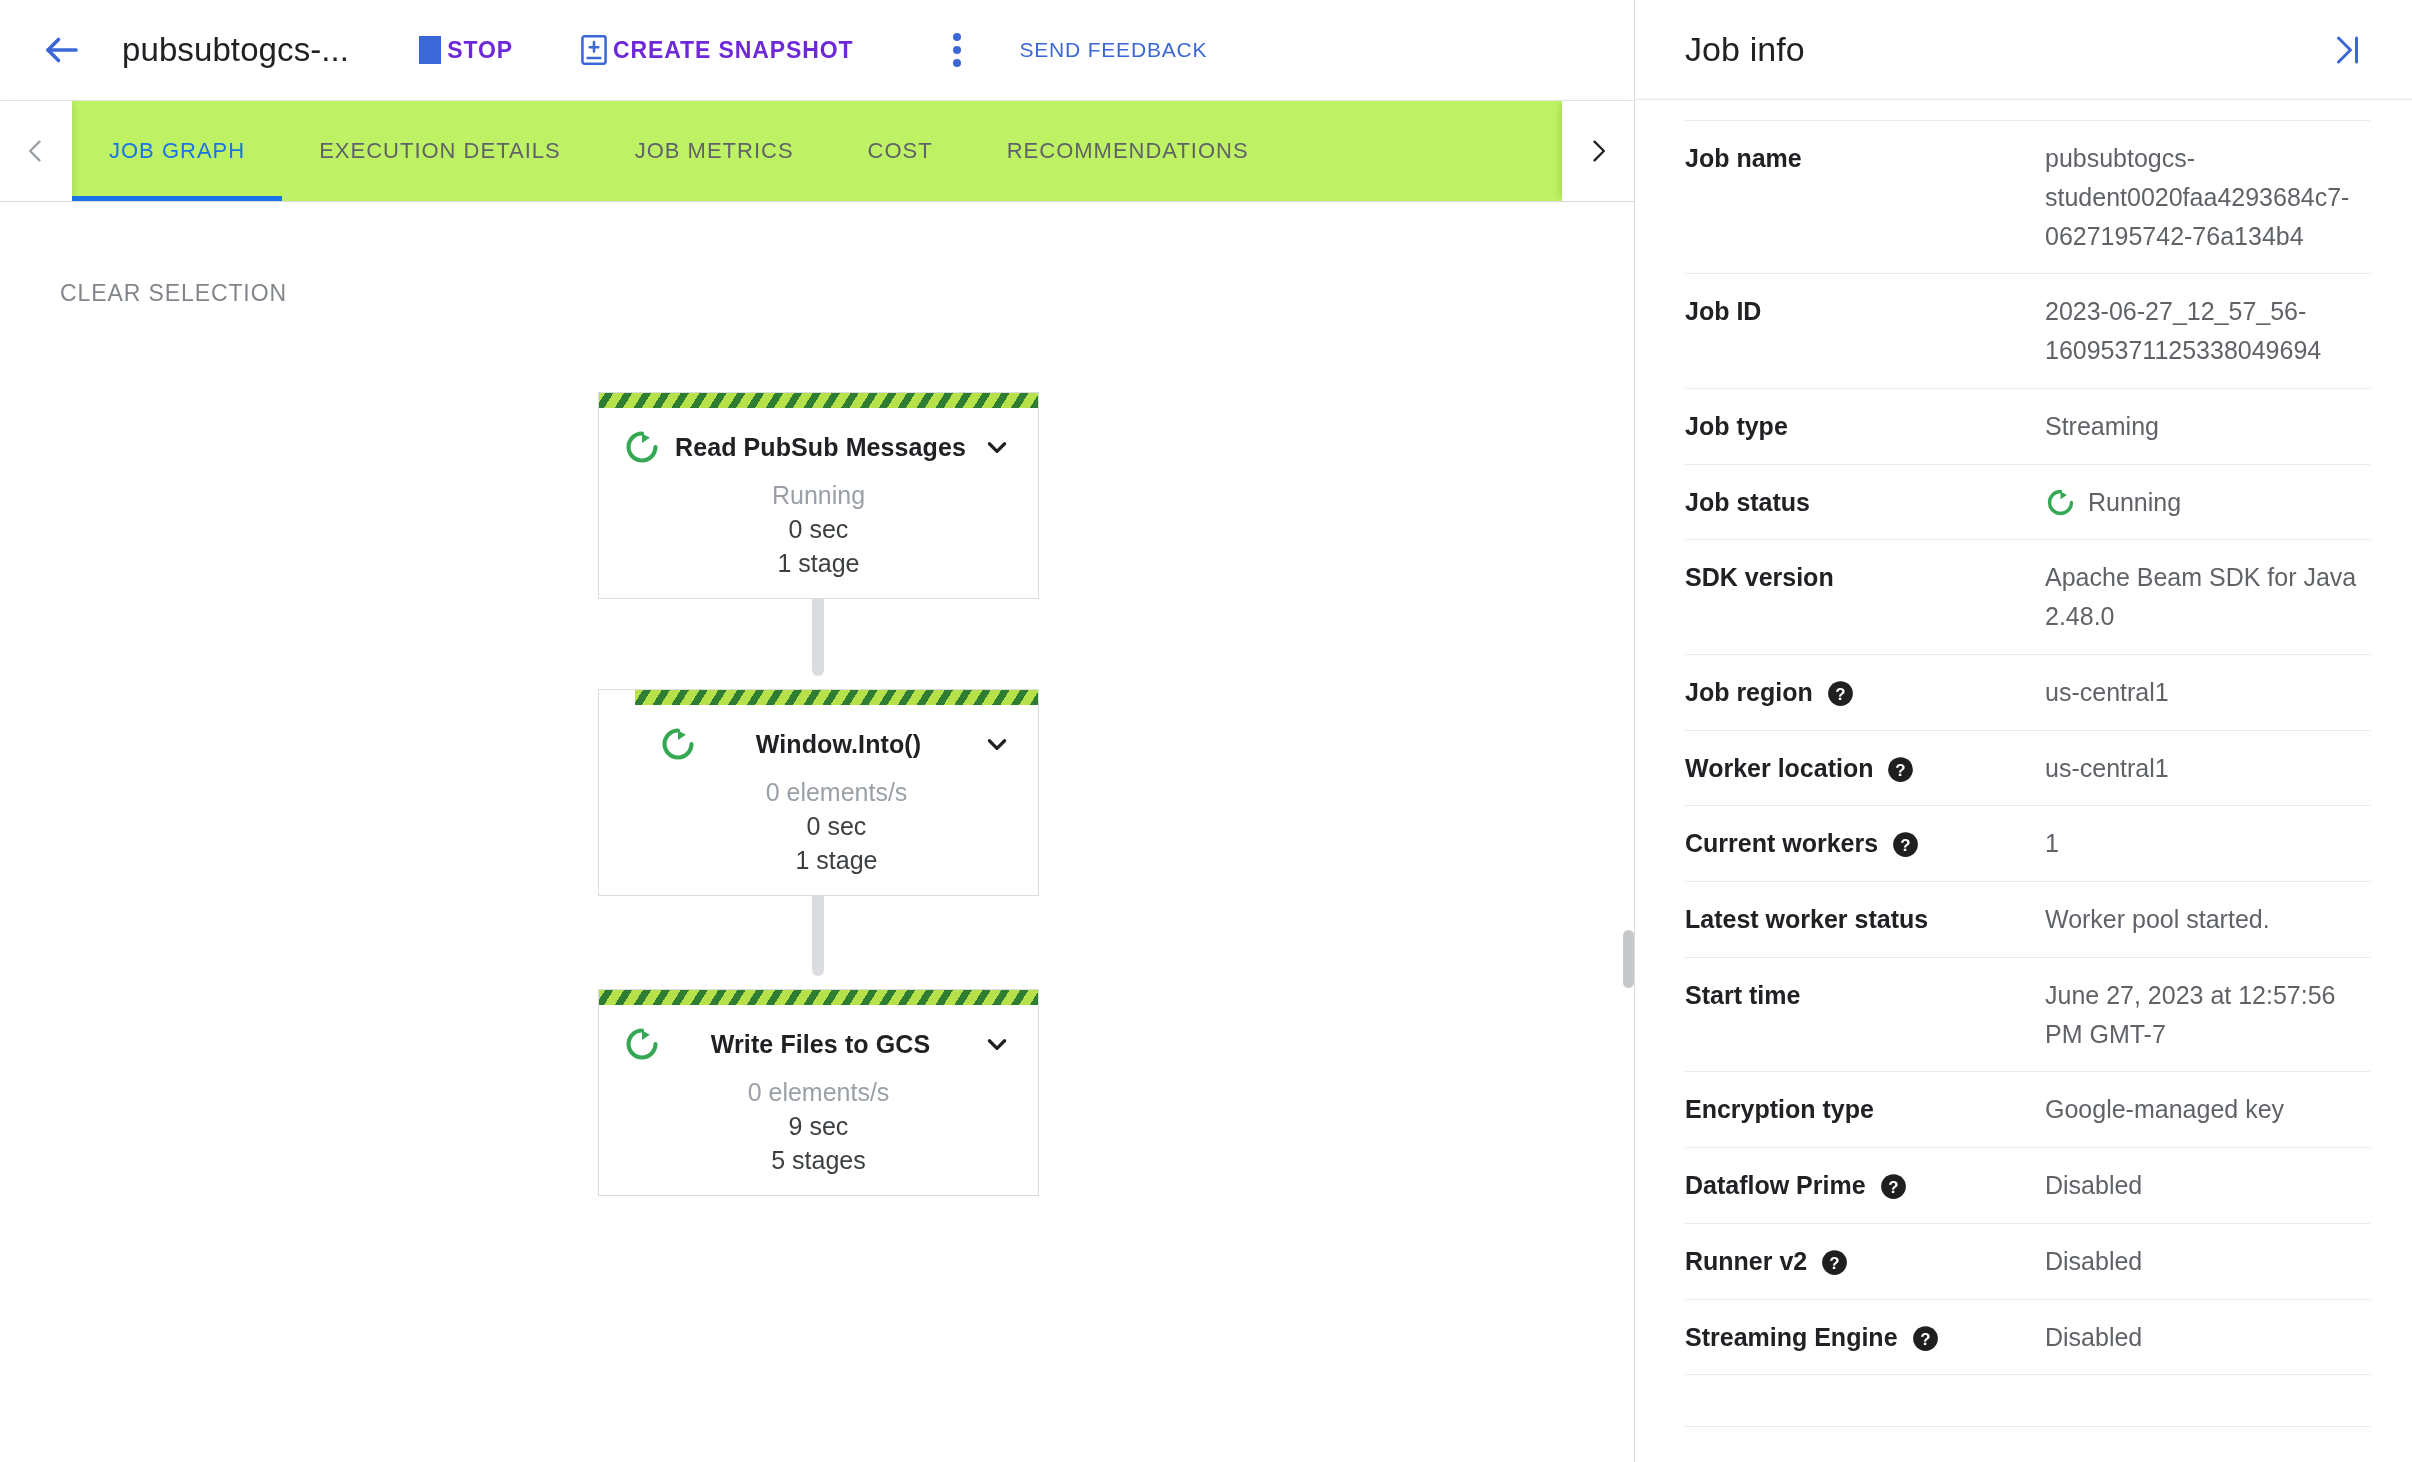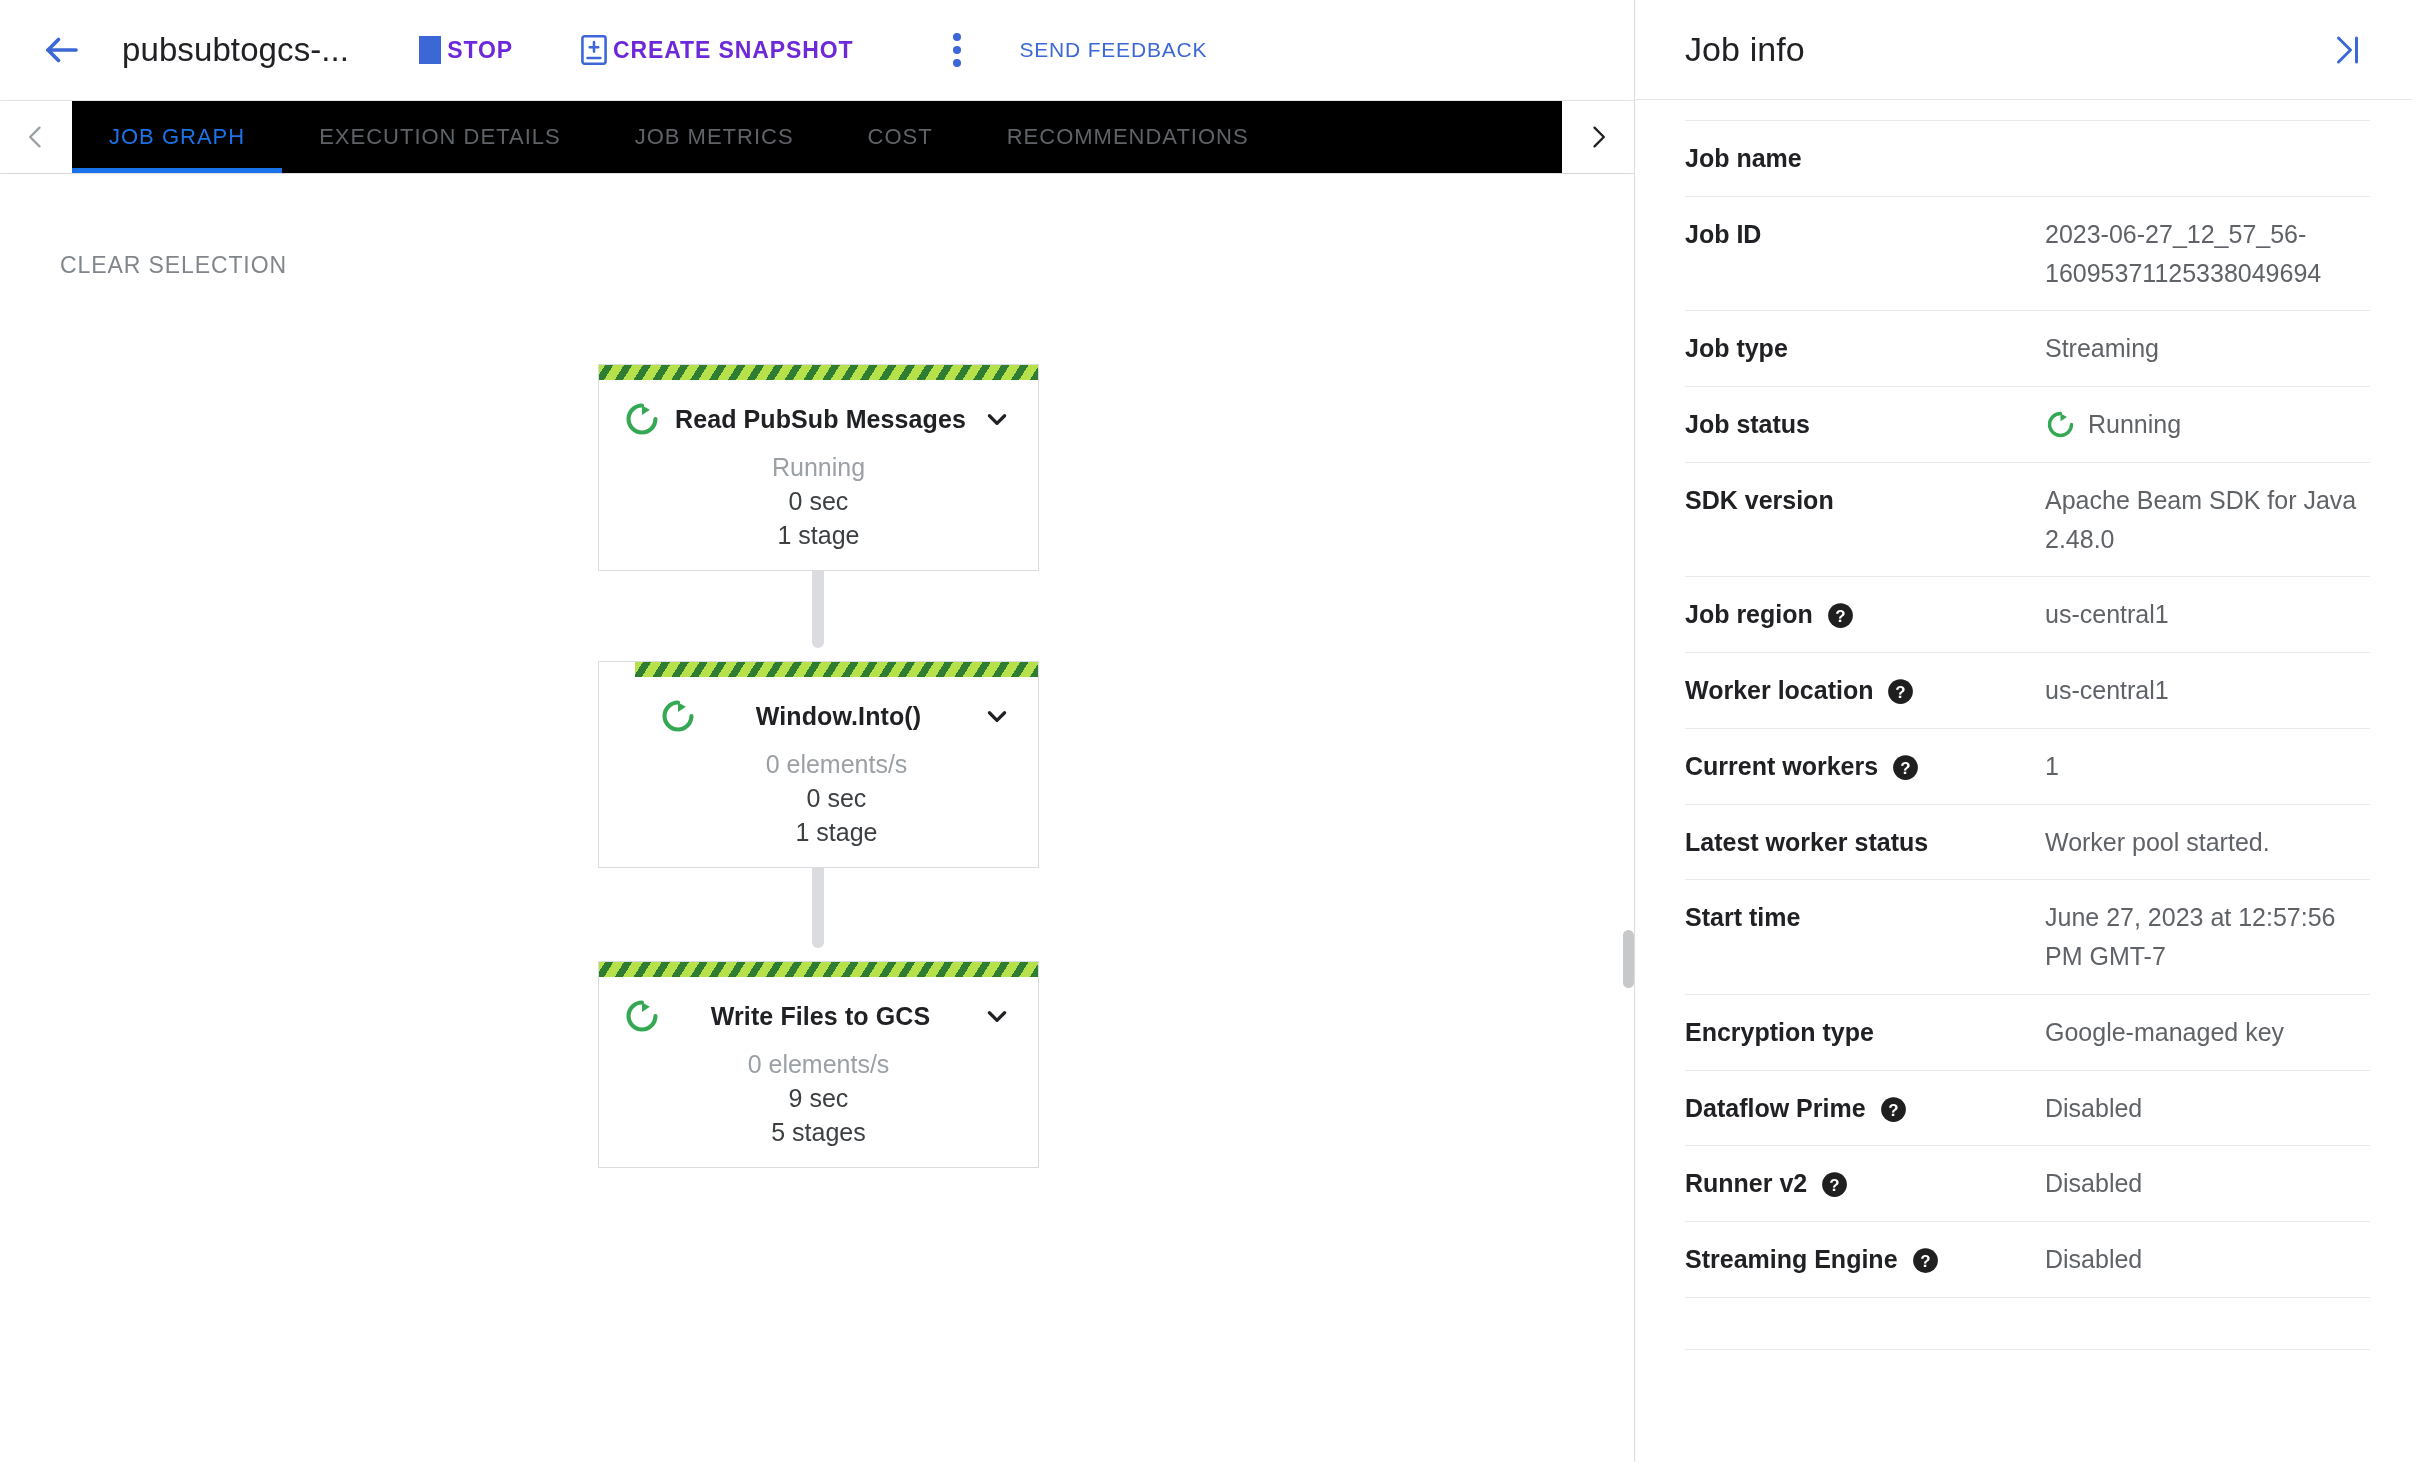--- a/index.html
+++ b/index.html
@@ -54,25 +54,25 @@
     margin-left: 62px;
   }
   .kebab i { width: 8px; height: 8px; border-radius: 50%; background: #3c67d6; display:block; }
   .feedback {
     color: #3c67d6; font-size: 21px; font-weight: 500; letter-spacing: .8px;
     margin-left: 36px; cursor: pointer; white-space: nowrap;
   }
 
   
   .tabbar {
-    height: 74px;
+    height: 102px;
     border-top: 1px solid #e4e6e8;
     border-bottom: 1px solid #dadce0;
     display: flex; align-items: stretch;
-    position: relative; background: #000000;
+    position: relative; background: #bef264;
   }
   .tab-scroll-btn {
     width: 72px; display: flex; align-items: center; justify-content: center;
     cursor: pointer; flex: 0 0 72px; background:#fff; z-index:3;
   }
   .tab-scroll-btn.right { box-shadow: -5px 0 7px -3px rgba(0,0,0,.13); }
   .tab-scroll-btn.left  { box-shadow:  5px 0 7px -3px rgba(0,0,0,.10); }
   .tab-scroll-btn svg { width: 28px; height: 28px; }
   .tabs { display: flex; align-items: stretch; flex: 1 1 auto; overflow: hidden; }
   .tab {
@@ -361,20 +361,21 @@
           <polyline points="7,4 15,12 7,20"></polyline>
           <line x1="19" y1="4" x2="19" y2="20"></line>
         </svg>
       </div>
     </div>
 
     <div class="info-table">
 
       <div class="info-row">
         <div class="info-key">Job name</div>
+        <div class="info-val">pubsubtogcs-student0020faa4293684c7-0627195742-76a134b4</div>
       </div>
 
       <div class="info-row">
         <div class="info-key">Job ID</div>
         <div class="info-val">2023-06-27_12_57_56-16095371125338049694</div>
       </div>
 
       <div class="info-row">
         <div class="info-key">Job type</div>
         <div class="info-val">Streaming</div>

